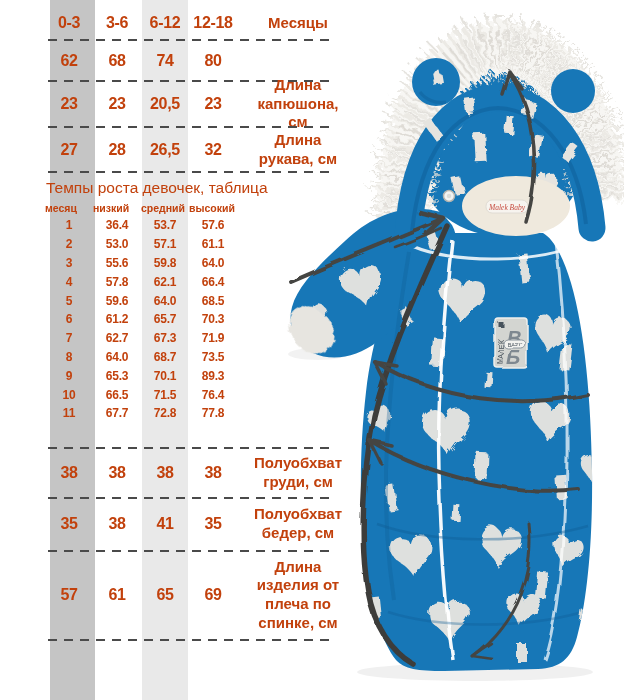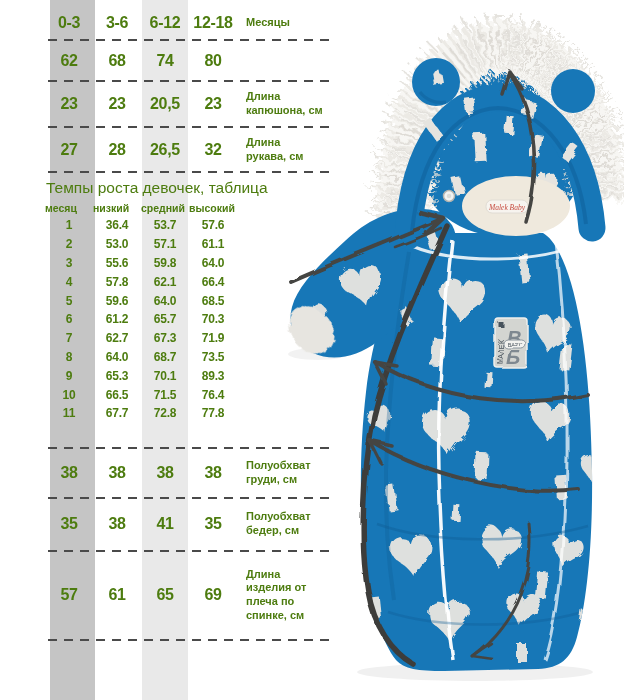--- a/index.html
+++ b/index.html
@@ -1,26 +1,26 @@
 <!DOCTYPE html>
 <html><head>
 <meta charset="utf-8">
 <style>
   html,body{margin:0;padding:0;background:#fff;}
   .page{position:relative;width:624px;height:700px;background:#fff;overflow:hidden;
-        font-family:"Liberation Sans",sans-serif;color:#4d7c0f;}
+        font-family:"Liberation Sans",sans-serif;color:#c2410c;}
   .stripe{position:absolute;top:0;bottom:0;}
   .s1{left:50px;width:45px;background:#c5c5c5;}
   .s2{left:142px;width:46px;background:#e9e9e9;}
   .dash{position:absolute;left:48px;width:288px;height:2px;
         background:repeating-linear-gradient(90deg,#4a4a4a 0 9px,transparent 9px 16px);}
   .trow{position:absolute;left:45px;display:flex;align-items:center;}
   .trow .c{width:48px;text-align:center;font-weight:bold;font-size:16px;letter-spacing:-0.3px;}
-  .trow .lbl{margin-left:9px;width:104px;font-weight:bold;font-size:11px;line-height:1.25;
-             white-space:pre-line;}
+  .trow .lbl{margin-left:9px;width:104px;font-weight:bold;font-size:15px;line-height:1.25;
+             white-space:pre-line;text-align:center;}
   .gtitle{position:absolute;left:46px;top:179px;font-size:15.5px;font-weight:normal;}
   .ghead{position:absolute;left:45px;top:202px;display:flex;font-size:10.5px;font-weight:bold;}
   .ghead .c{width:48px;text-align:left;}
   .gbody{position:absolute;left:45px;top:216px;}
   .grow{display:flex;height:18.8px;align-items:center;font-size:12px;font-weight:bold;}
   .grow .c{width:48px;text-align:center;letter-spacing:-0.2px;}
   svg.art{position:absolute;left:0;top:0;pointer-events:none;}
 </style>
 </head>
 <body>

